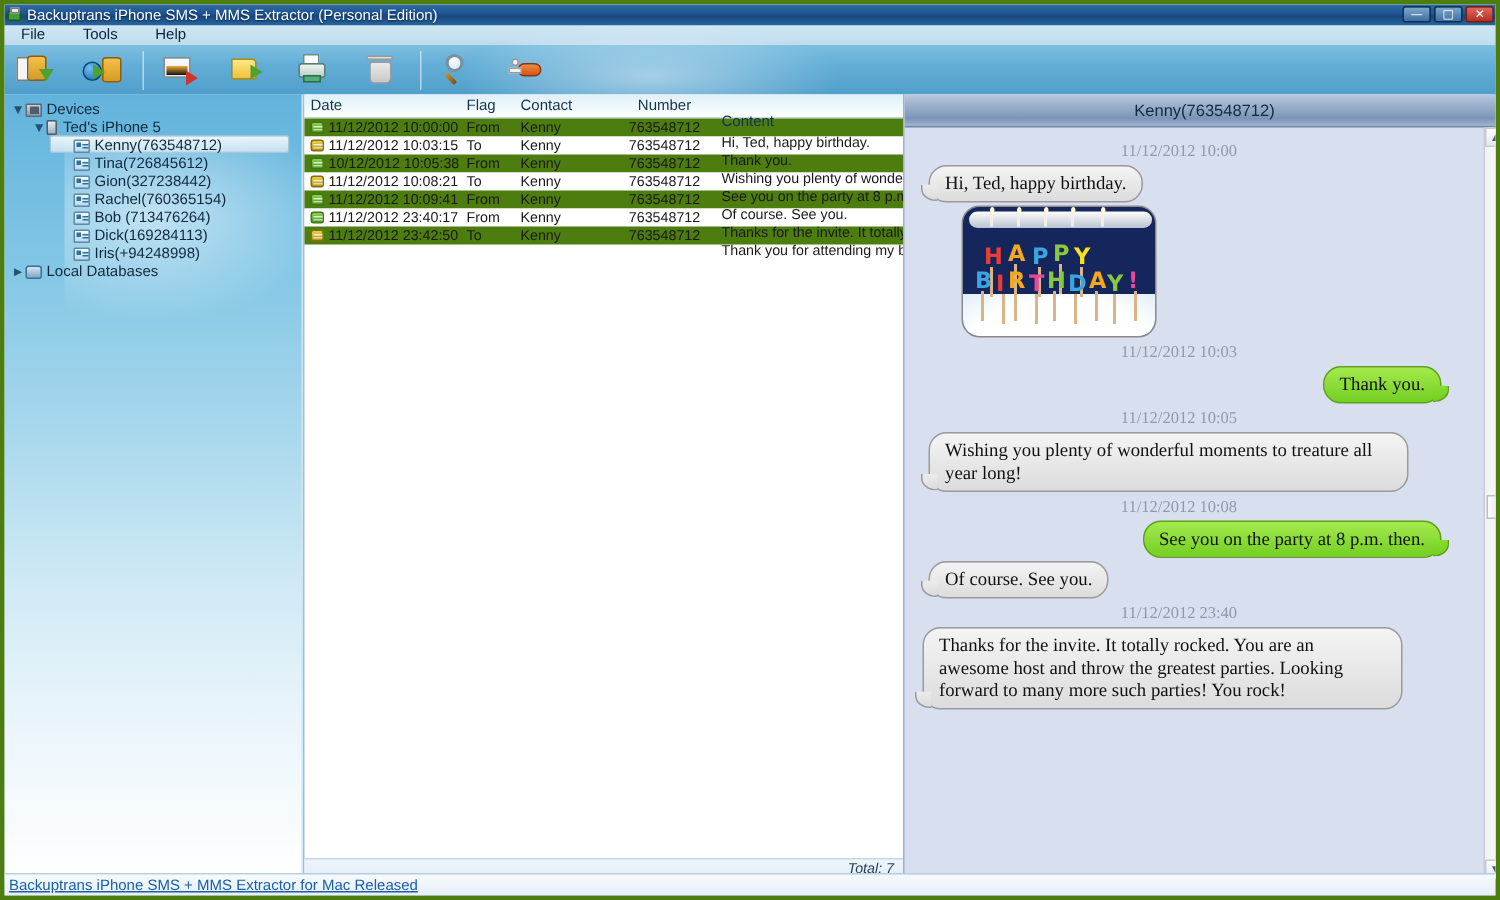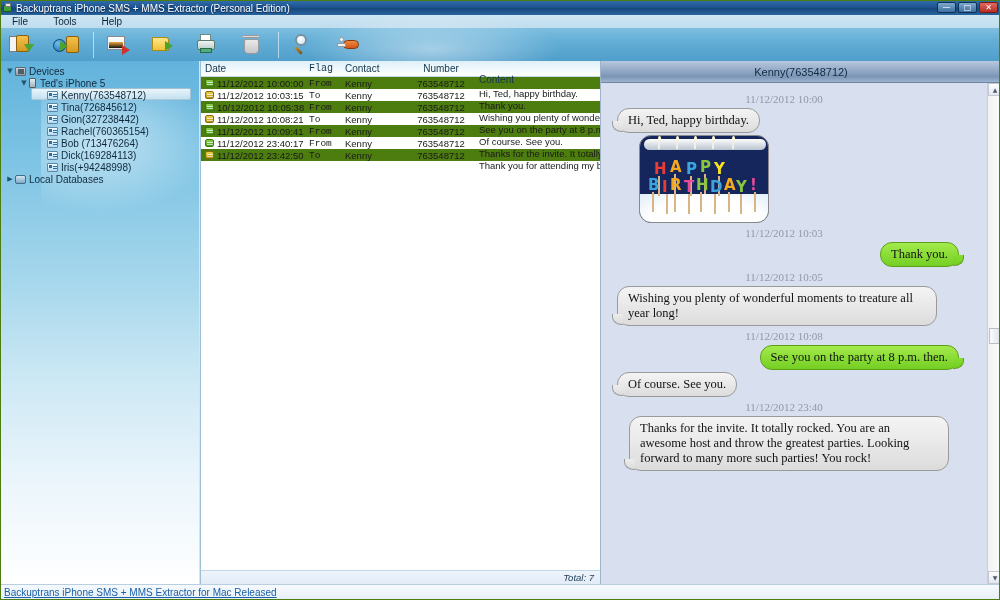--- a/index.html
+++ b/index.html
@@ -4,21 +4,21 @@
 <style>
   * { box-sizing: border-box; }
   html, body { margin:0; padding:0; }
   body {
     width:1000px; height:600px; overflow:hidden;
     font-family:"Liberation Sans", sans-serif;
     font-size:11px; color:#000;
     background:#7fb8d8;
   }
   #app { position:relative; width:1000px; height:600px; overflow:hidden;
-         border:1px solid #4d7c0f; background:#cfe6f5; }
+         border:3px solid #4d7c0f; background:#cfe6f5; }
 
   
   .titlebar {
     position:absolute; left:0; top:0; width:100%; height:14px;
     background:linear-gradient(to bottom,#2f6ca8 0%,#1d5390 45%,#16477e 55%,#2a659f 100%);
     display:flex; align-items:center; padding-left:2px;
   }
   .tb-icon { width:10px; height:10px; margin-right:3px; position:relative; flex:none; }
   .tb-icon i { position:absolute; display:block; }
   .tb-icon .g1 { left:0; top:2px; width:9px; height:7px; background:#3f9e36; border:1px solid #1d5a18; border-radius:1px; }
@@ -94,21 +94,21 @@
             border:1px solid rgba(150,180,200,.7); border-radius:2px; z-index:-1; }
 
   
   .listpanel { position:absolute; left:199px; top:60px; width:400px; height:523px;
                background:#fff; border-left:1px solid #9fc0d4; }
   .lhead { display:flex; height:16px; align-items:center;
            background:linear-gradient(to bottom,#dff0f8,#eef8fc 50%,#ffffff);
            border-bottom:1px solid #c2d9e6; font-size:10px; color:#13354c; }
   .lhead div { padding-left:4px; overflow:hidden; white-space:nowrap; }
   .c-date { width:104px; }
-  .c-flag { width:36px;font-family:Liberation Mono, monospace; }
+  .c-flag { width:36px; }
   .c-contact { width:62px; }
   .c-number { width:72px;text-align:center; }
   .c-content { flex:1;margin-top:21px; }
   .lrow { display:flex; height:12px; align-items:center; font-size:9.5px; color:#1a1a1a; }
   .lrow.odd { background:#4d7c0f; }
   .lrow.even { background:#ffffff; }
   .lrow div { padding-left:4px; overflow:hidden; white-space:nowrap; text-overflow:clip; }
   .msgic { width:9px; height:8px; border-radius:2px; position:relative; display:inline-block;
            vertical-align:-1px; margin-right:3px; flex:none; }
   .msgic.from { background:linear-gradient(to bottom,#8fd14f,#4e9a1f); border:1px solid #3c7a14; }
@@ -475,21 +475,21 @@
         </div>
         <div class="ts">11/12/2012 10:08</div>
         <div class="brow out">
           <div class="bubble out">See you on the party at 8 p.m. then.</div>
         </div>
         <div class="brow in">
           <div class="bubble in" style="margin-left: 8px;">Of course. See you.</div>
         </div>
         <div class="ts">11/12/2012 23:40</div>
         <div class="brow in">
-          <div class="bubble in" style="margin-left: 20px;">Thanks for the invite. It totally rocked. You are an awesome host and throw the greatest parties. Looking forward to many more such parties! You rock!</div>
+          <div class="bubble in" style="margin-left: 4px;">Thanks for the invite. It totally rocked. You are an awesome host and throw the greatest parties. Looking forward to many more such parties! You rock!</div>
         </div>
       </div>
     <div class="scrollbar">
       <div class="sb-arrow">▲</div>
       <div class="sb-thumb"></div>
       <div class="sb-arrow bottom">▼</div>
     </div>
   </div>
 
   <div class="botbar">

